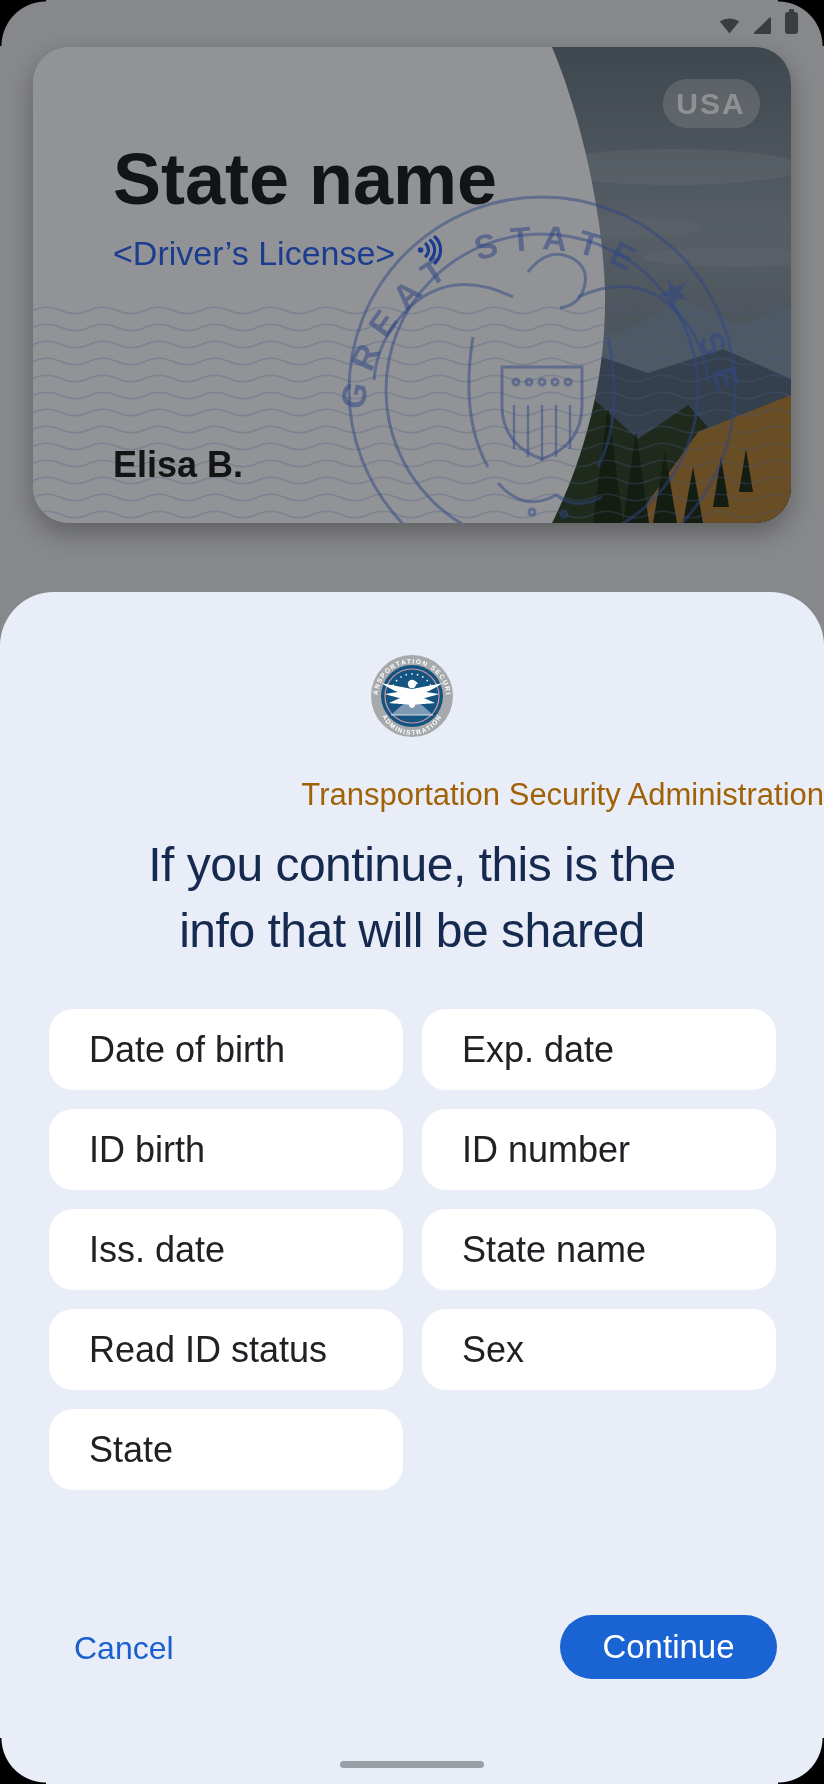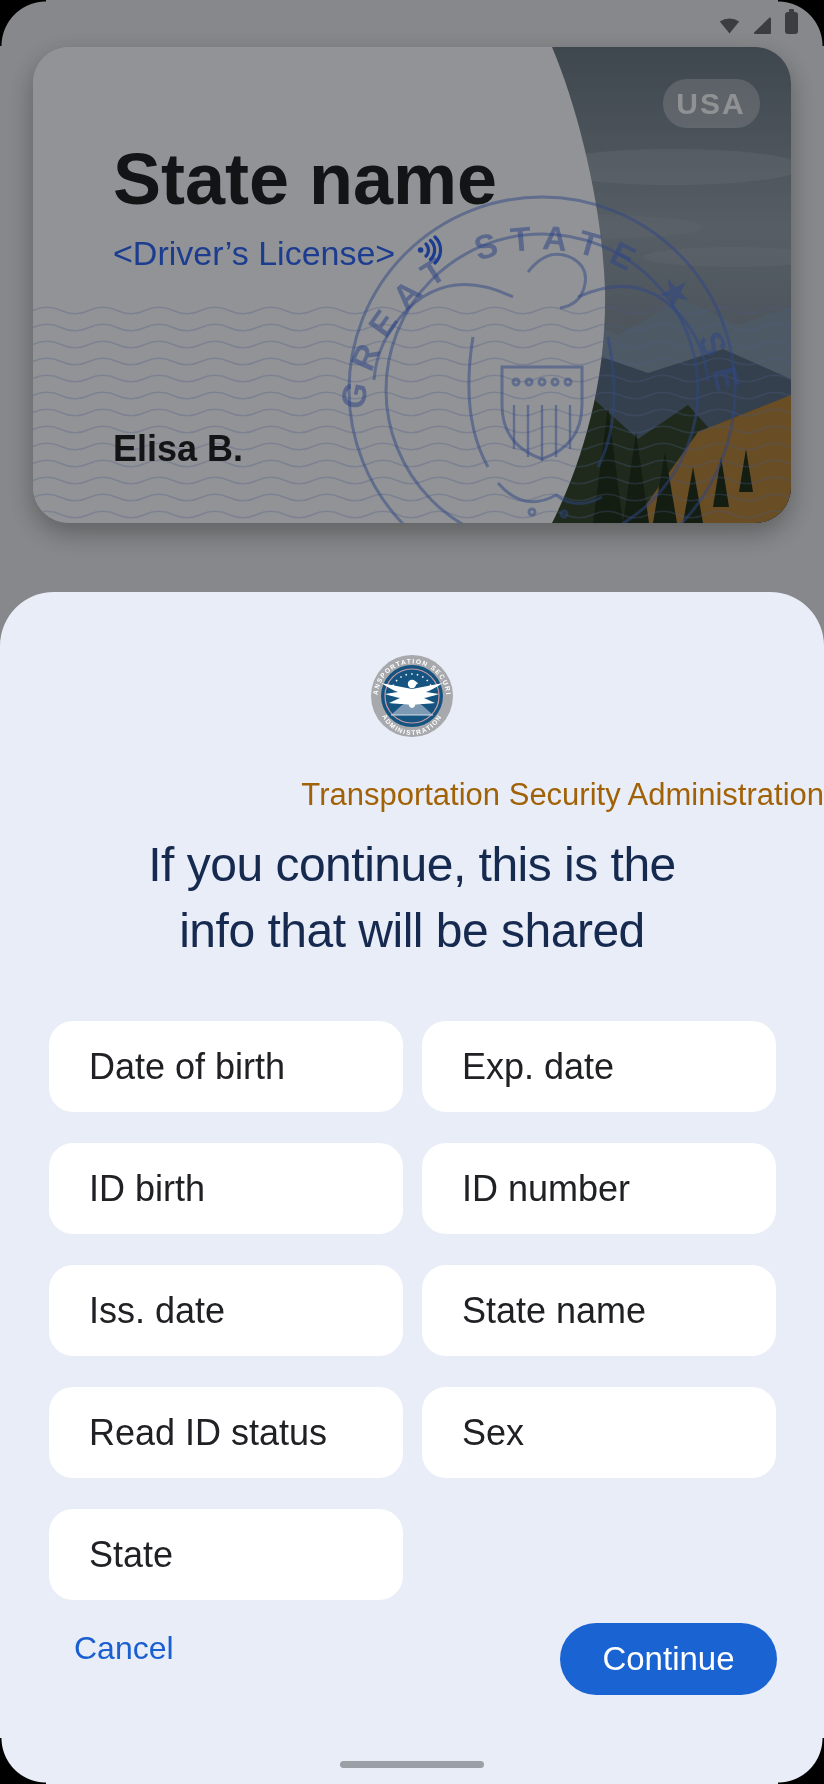--- a/index.html
+++ b/index.html
@@ -22,21 +22,21 @@
   .card-art{position:absolute;inset:0;}
   .card-title{
     position:absolute;left:80px;top:96px;font-size:72px;font-weight:bold;
     color:#202124;letter-spacing:0;line-height:1;
   }
   .card-subtitle{
     position:absolute;left:80px;top:188px;display:flex;align-items:center;gap:22px;
     font-size:34px;color:#2e62e8;line-height:1;font-weight:500;
   }
   .card-name{
-    position:absolute;left:80px;top:384px;font-size:36px;font-weight:bold;
+    position:absolute;left:80px;top:400px;font-size:36px;font-weight:bold;
     color:#202124;line-height:1;
   }
   
   .scrim{position:absolute;inset:0;background:rgba(0,0,0,.38);z-index:10;}
   
   .sheet{
     position:absolute;left:0;top:592px;width:824px;height:1192px;z-index:20;
     background:#e9edf8;border-radius:54px 54px 0 0;
   }
   .tsa-logo{position:absolute;left:367px;top:59px;}
@@ -46,34 +46,34 @@
   }
   .heading{
     position:absolute;left:0;right:0;top:240px;text-align:center;
     font-size:48px;color:#16294f;line-height:66px;letter-spacing:-.5px;
   }
   .fields-grid{
     position:absolute;left:49px;top:417px;width:727px;
     display:grid;grid-template-columns:354px 354px;column-gap:19px;row-gap:19px;
   }
   .chip{
-    height:91px;background:#ffffff;border-radius:24px;
+    height:81px;background:#ffffff;border-radius:24px;
     display:flex;align-items:center;padding-left:40px;
-    font-size:36px;color:#202124;margin-top:12px;
+    font-size:36px;color:#202124;
   }
   .cancel-btn{
     position:absolute;left:70px;top:1032px;height:48px;padding:0 4px;
     display:flex;align-items:center;border:none;background:transparent;
     font-family:inherit;font-size:32px;font-weight:500;color:#1a5fd0;cursor:pointer;
   }
   .continue-btn{
-    position:absolute;right:47px;top:1023px;width:217px;height:72px;
+    position:absolute;right:47px;top:1023px;width:217px;height:64px;
     border:none;border-radius:40px;background:#1a63d2;cursor:pointer;
     font-family:inherit;font-size:33px;font-weight:500;color:#ffffff;
-    display:flex;align-items:center;justify-content:center;margin-top:8px;
+    display:flex;align-items:center;justify-content:center;
   }
   .gesture-pill{
     position:absolute;left:340px;top:1169px;width:144px;height:7px;
     border-radius:4px;background:#9aa0a6;cursor:grab;
   }
   
   .corner{position:absolute;width:46px;height:46px;z-index:50;pointer-events:none;}
   .c-tl{top:0;left:0;background:radial-gradient(circle at 100% 100%,transparent 44px,#000 45px);}
   .c-tr{top:0;right:0;background:radial-gradient(circle at 0% 100%,transparent 44px,#000 45px);}
   .c-bl{bottom:0;left:0;background:radial-gradient(circle at 100% 0%,transparent 44px,#000 45px);}

